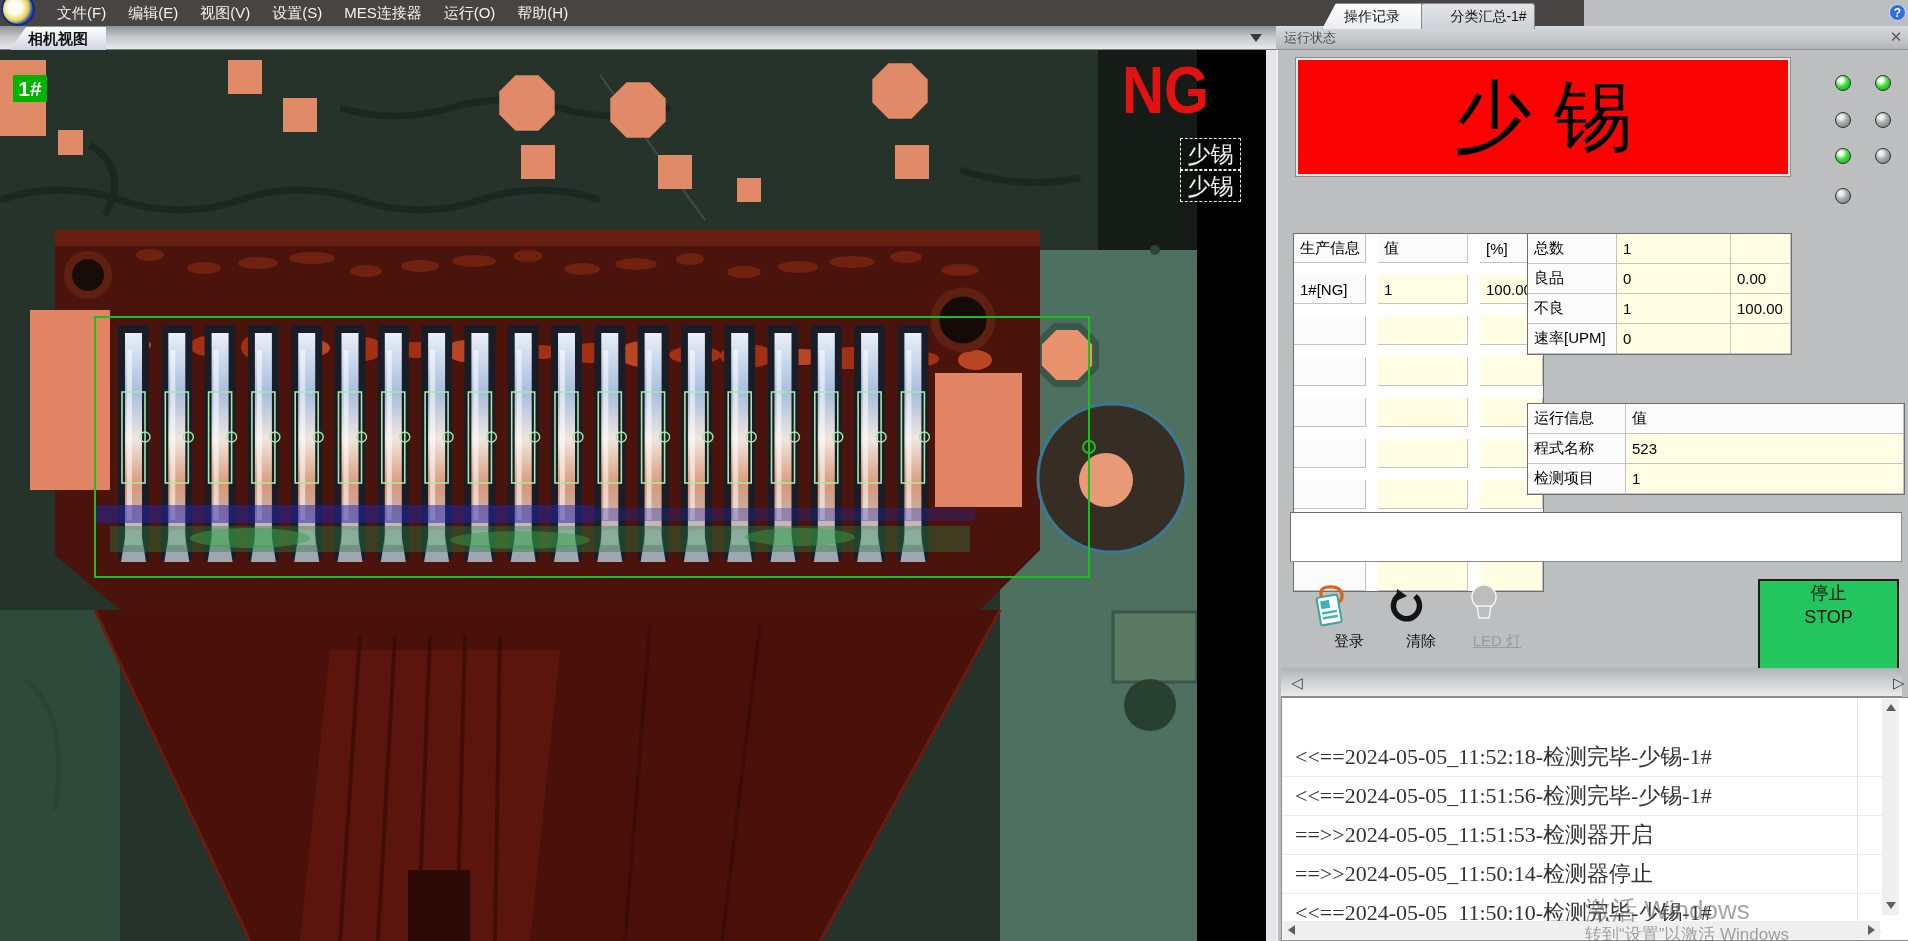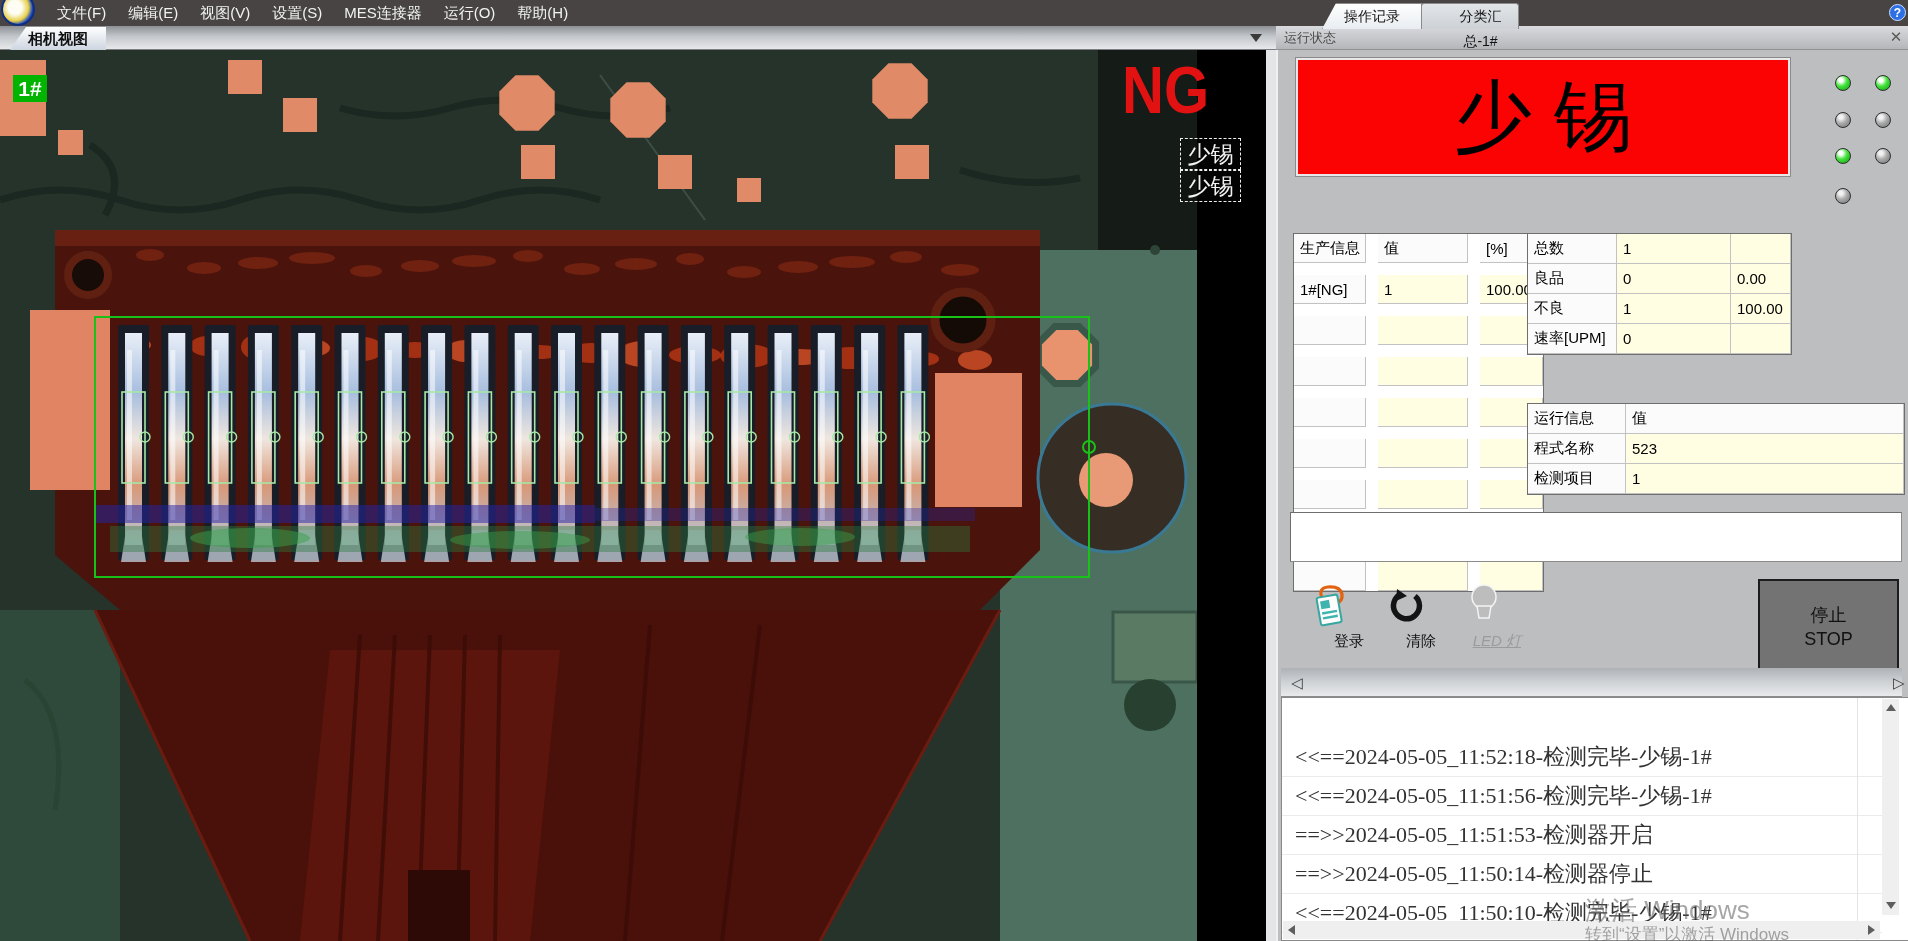--- a/index.html
+++ b/index.html
@@ -1,21 +1,21 @@
 <!DOCTYPE html>
 <html><head>
 <meta charset="utf-8">
 <style>
   html,body{margin:0;padding:0;background:#000;}
   #root{position:relative;width:1908px;height:941px;overflow:hidden;
         font-family:"Liberation Sans","DejaVu Sans",sans-serif;background:#bcbec0;}
   .abs{position:absolute;}
 
   
-  #menubar{left:0;top:0;width:1908px;height:26px;background:#474443;display:flex;align-items:center;}
+  #menubar{left:0;top:0;width:1584px;height:26px;background:#474443;display:flex;align-items:center;}
   #menu-items{display:flex;margin-left:46px;}
   .menu-item{color:#f2f2f2;font-size:15px;padding:0 11px;line-height:26px;cursor:default;}
   #logo{left:1px;top:-8px;width:34px;height:34px;border-radius:50%;
         background:radial-gradient(circle at 40% 45%, #fdfdf4 0 28%, #e8d04a 55%, #1d49c0 72%, #123a9e 100%);
         border:2px solid #0f2f86;box-sizing:border-box;z-index:5;}
   #help-icon{left:1889px;top:4px;width:17px;height:17px;border-radius:50%;background:#2f6fe4;
         color:#fff;font-size:12px;font-weight:bold;text-align:center;line-height:17px;border:1px solid #d0e0ff;box-sizing:border-box;}
 
   
   #tabstrip-left{left:0;top:26px;width:1276px;height:24px;
@@ -54,30 +54,30 @@
   .cell{font-size:15px;color:#000;display:flex;align-items:center;padding-left:6px;
         border-right:1px solid #c2c2c2;border-bottom:1px solid #c2c2c2;background:#fbfbfb;
         overflow:hidden;white-space:nowrap;box-sizing:border-box;}
   .cell.val{background:#fffee3;}
 
   #free-textbox{left:1290px;top:512px;width:612px;height:50px;background:#fff;
         border:1px solid #8a8a8a;border-top-color:#6e6e6e;border-left-color:#6e6e6e;box-sizing:border-box;}
 
   .tool-label{font-size:15px;color:#111;text-align:right;}
   #led-label{color:#9b9b9b;text-decoration:underline;}
-  #stop-btn{left:1758px;top:579px;width:141px;height:95px;background:#737373;border:2px solid #1c1c1c;
-        box-sizing:border-box;display:flex;flex-direction:column;align-items:center;justify-content:center;
+  #stop-btn{left:1758px;top:579px;width:141px;height:95px;background:#22c55e;border:2px solid #1c1c1c;
+        box-sizing:border-box;display:flex;flex-direction:column;align-items:center;justify-content:flex-start;
         font-size:18px;color:#101010;line-height:24px;cursor:pointer;}
 
   #tabstrip2{left:1281px;top:668px;width:621px;height:29px;
         background:linear-gradient(#aeb1b5 0,#cfd2d5 50%,#e8eaec 100%);border-bottom:1px solid #8a8c8e;box-sizing:border-box;}
   .tab2{position:absolute;top:3px;height:26px;font-size:14px;color:#111;text-align:center;line-height:25px;
         border:1px solid #8a8a8a;border-bottom:none;box-sizing:border-box;}
   #tab-oplog{left:1322px;width:100px;background:linear-gradient(#fefefe,#e9edf1);clip-path:polygon(14px 0,100% 0,100% 100%,0 100%);z-index:2;}
-  #tab-summary{left:1421px;width:98px;background:linear-gradient(#e3e6e9,#cdd0d4);border-radius:3px 3px 0 0;padding-left:21px;}
+  #tab-summary{left:1421px;width:114px;background:linear-gradient(#e3e6e9,#cdd0d4);border-radius:3px 3px 0 0;padding-left:21px;}
   .tab-arrow{position:absolute;top:674px;font-size:15px;color:#3c3c3c;}
 
   #loglist{left:1281px;top:697px;width:749px;height:244px;background:#fff;border:1px solid #898989;box-sizing:border-box;overflow:hidden;}
   #logrows{position:absolute;left:0;top:40px;width:600px;}
   .logrow{height:38px;line-height:38px;border-bottom:1px solid #ebebeb;padding-left:13px;
         font-family:"Liberation Serif","DejaVu Serif",serif;font-size:22px;color:#323232;white-space:nowrap;overflow:hidden;}
   #log-colline{left:575px;top:0;width:1px;height:244px;background:#e4e4e4;}
 
   .sb-track{background:#efefef;}
   .tri{width:0;height:0;position:absolute;}
@@ -437,21 +437,21 @@
     </svg>
   </div>
   <div class="tool-label abs" style="left:1376px;top:632px;width:60px;">清除</div>
 
   <div class="abs" style="left:1468px;top:582px;width:32px;height:44px;">
     <svg width="32" height="44" viewBox="0 0 32 44">
       <circle cx="16" cy="15" r="12" fill="#bdbdbd" stroke="#f4f4f4" stroke-width="1.5"></circle>
       <polygon points="9,24 23,24 21,36 11,36" fill="#bdbdbd" stroke="#f4f4f4" stroke-width="1.5"></polygon>
     </svg>
   </div>
-  <div class="tool-label abs" id="led-label" style="left:1447px;top:632px;width:74px;font-style:italic;">LED 灯</div>
+  <div class="tool-label abs" id="led-label" style="left:1447px;top:632px;width:74px;">LED 灯</div>
 
   <div id="stop-btn" class="abs">
     <div>停止</div>
     <div>STOP</div>
   </div>
 
   <div id="tabstrip2" class="abs"></div>
   <div class="tab-arrow abs" style="left:1291px;">◁</div>
   <div class="tab-arrow abs" style="left:1893px;">▷</div>
   <div id="tab-oplog" class="tab2">操作记录</div>

